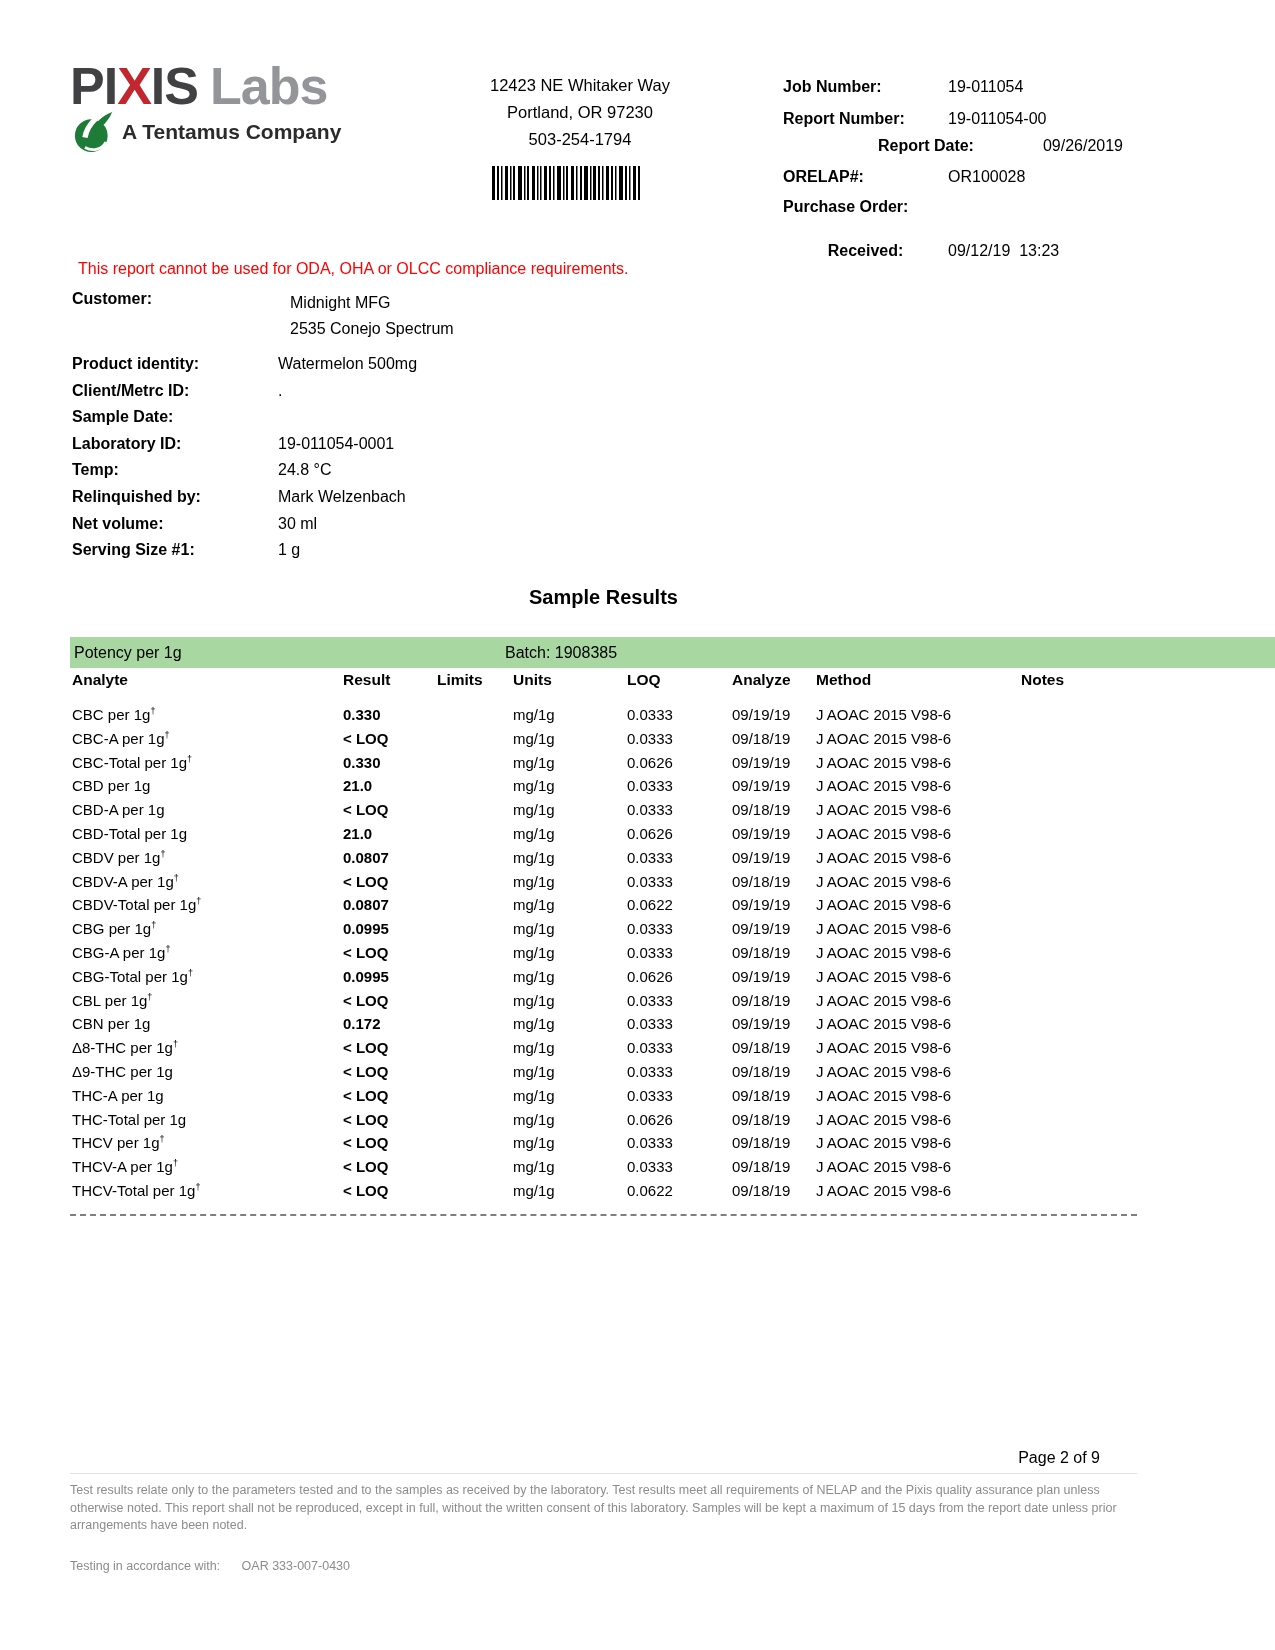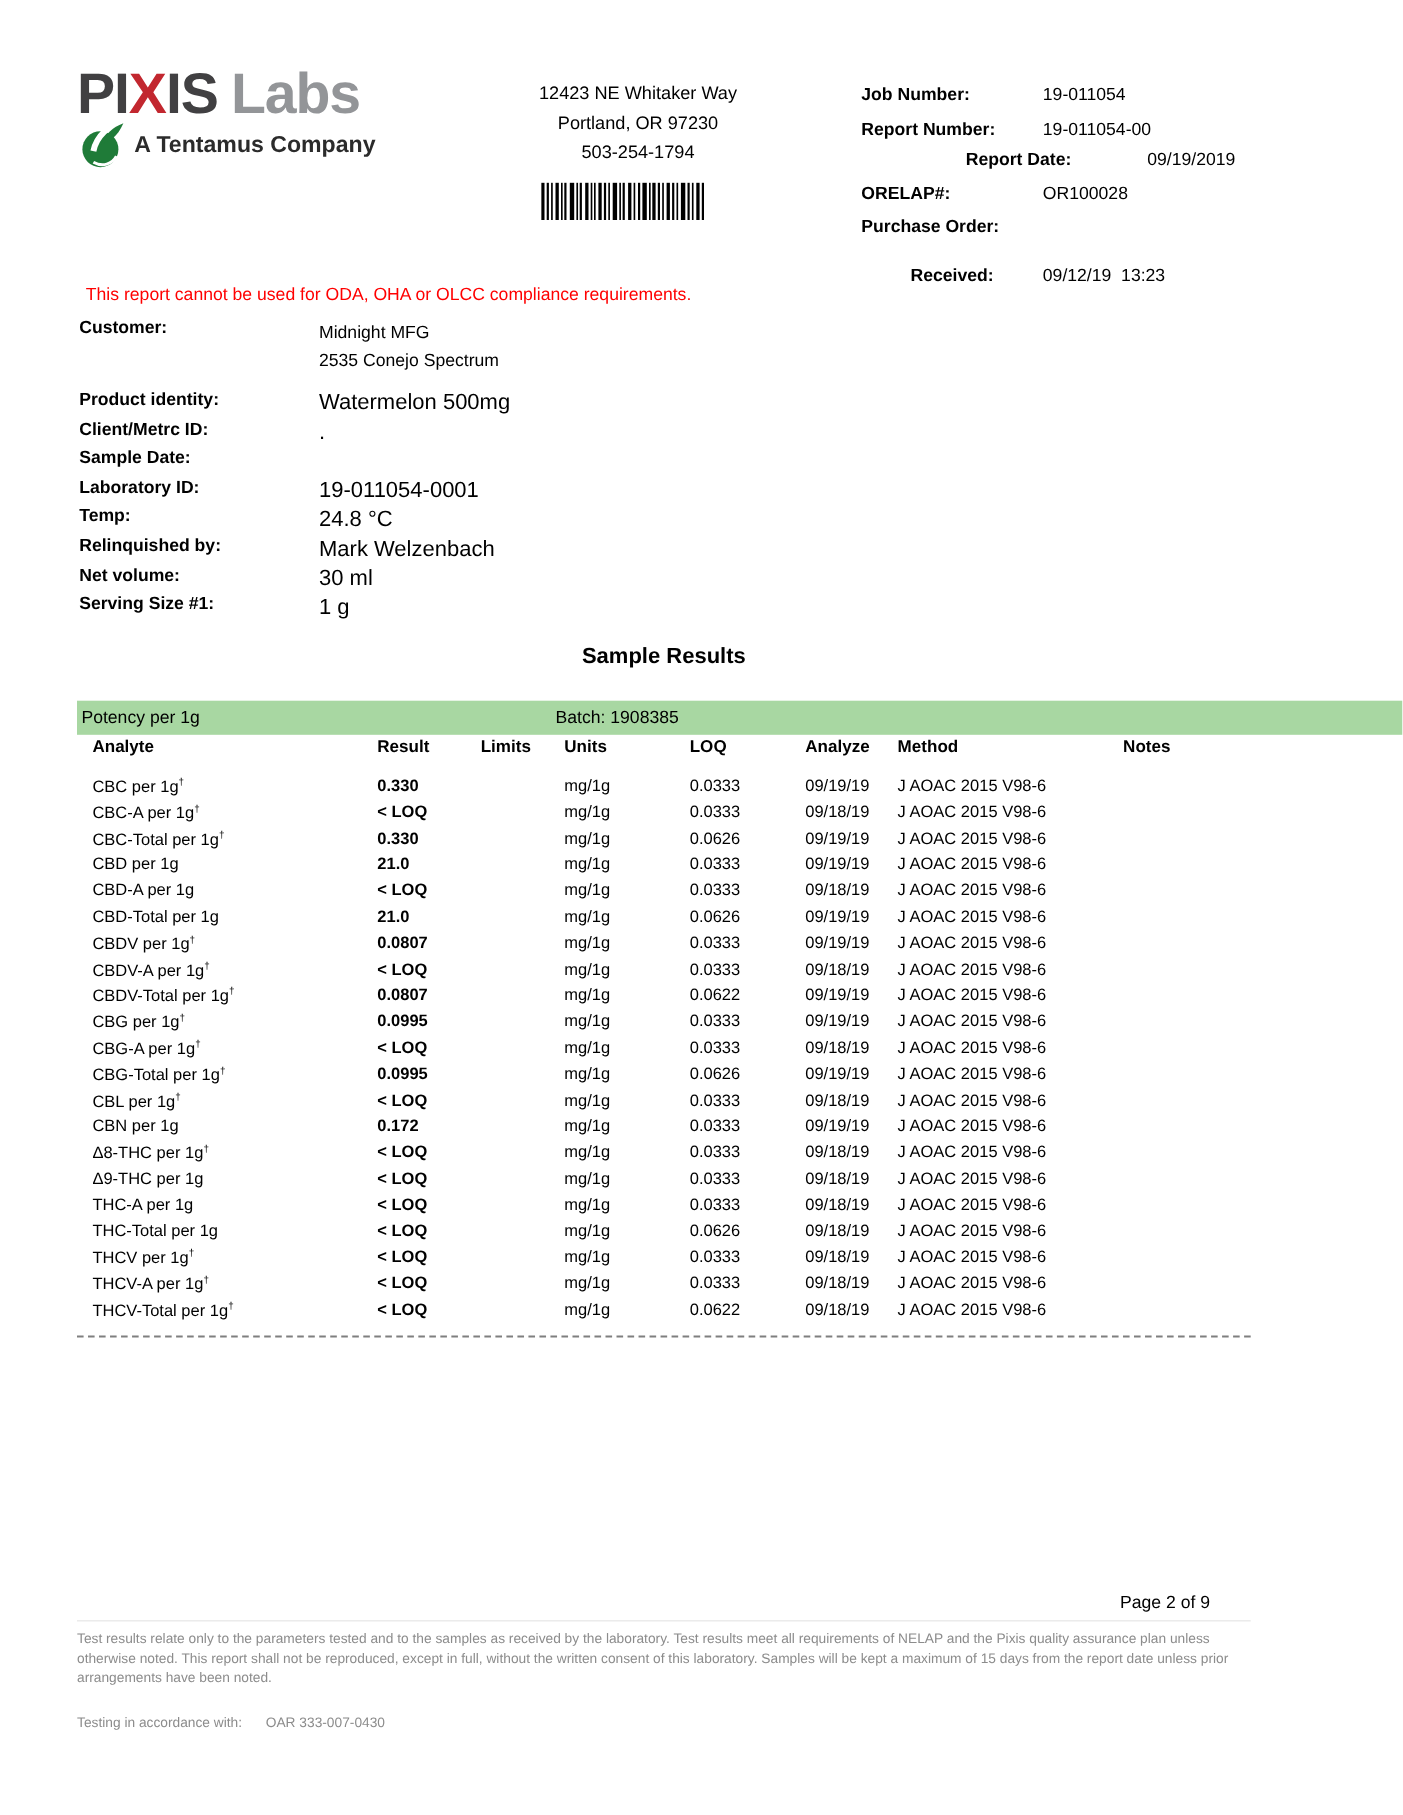--- a/index.html
+++ b/index.html
@@ -33,40 +33,40 @@
 
   .customer { position:absolute; left:70px; top:290px; }
   .flabel { font-weight:bold; font-size:16px; }
   .customer .flabel { position:absolute; left:2px; top:0; }
   .cust-lines { position:absolute; left:220px; top:0; width:400px; }
   .cust-lines div { font-size:16px; line-height:26px; white-space:nowrap; }
 
   .fields { position:absolute; left:70px; top:355px; width:600px; }
   .field-row { position:relative; height:26.6px; }
   .field-row .flabel { position:absolute; left:2px; top:0; white-space:nowrap; }
-  .field-row .fvalue { position:absolute; left:220px; top:0; font-size:20px; white-space:pre; }
+  .field-row .fvalue { position:absolute; left:208px; top:0; font-size:16px; white-space:pre; }
 
   
   .section-title { position:absolute; left:70px; top:586px; width:1067px;
     text-align:center; font-weight:bold; font-size:20px; }
 
   .green-bar { position:absolute; left:70px; top:637px; width:1254px; height:31px;
     background:#a8d7a2; }
   .green-bar .group-title { position:absolute; left:4px; top:0; font-size:16px; line-height:31px; }
   .green-bar .batch { position:absolute; left:435px; top:0; font-size:16px; line-height:31px; }
 
   .thead { position:absolute; left:70px; top:671px; width:1067px; height:20px; }
   .thead span { position:absolute; top:0; font-weight:bold; font-size:15.5px; white-space:nowrap; }
 
   .tbody { position:absolute; left:70px; top:706px; width:1067px; }
   .trow { position:relative; height:23.8px; }
   .trow span { position:absolute; top:0; font-size:15px; white-space:nowrap; }
   .trow sup { font-size:9px; vertical-align:6px; }
 
-  .col-analyte { left:2px;margin-left:12px; }
+  .col-analyte { left:2px; }
   .col-result  { left:273px;font-weight:bold; }
   .col-limits  { left:367px; }
   .col-units   { left:443px; }
   .col-loq     { left:557px; }
   .col-analyze { left:662px; }
   .col-method  { left:746px; }
   .col-notes   { left:951px; }
 
   .dashed { position:absolute; left:70px; top:1214px; width:1067px;
     border-top:2px dashed #7f7f7f; }
@@ -148,21 +148,21 @@
       <div class="info-row" style="top: 8px;">
         <span class="info-label">Job Number:</span>
         <span class="info-value">19-011054</span>
       </div>
       <div class="info-row" style="top: 40px;">
         <span class="info-label">Report Number:</span>
         <span class="info-value">19-011054-00</span>
       </div>
       <div class="info-row" style="top: 67px; justify-content: flex-end;">
         <span class="info-label">Report Date:</span>
-        <span class="info-value">09/19/2019</span>
+        <span class="info-value">09/26/2019</span>
       </div>
       <div class="info-row" style="top: 98px;">
         <span class="info-label">ORELAP#:</span>
         <span class="info-value">OR100028</span>
       </div>
       <div class="info-row" style="top: 128px;">
         <span class="info-label">Purchase Order:</span>
         <span class="info-value"></span>
       </div>
       <div class="info-row" style="top: 172px; text-align: center;">

